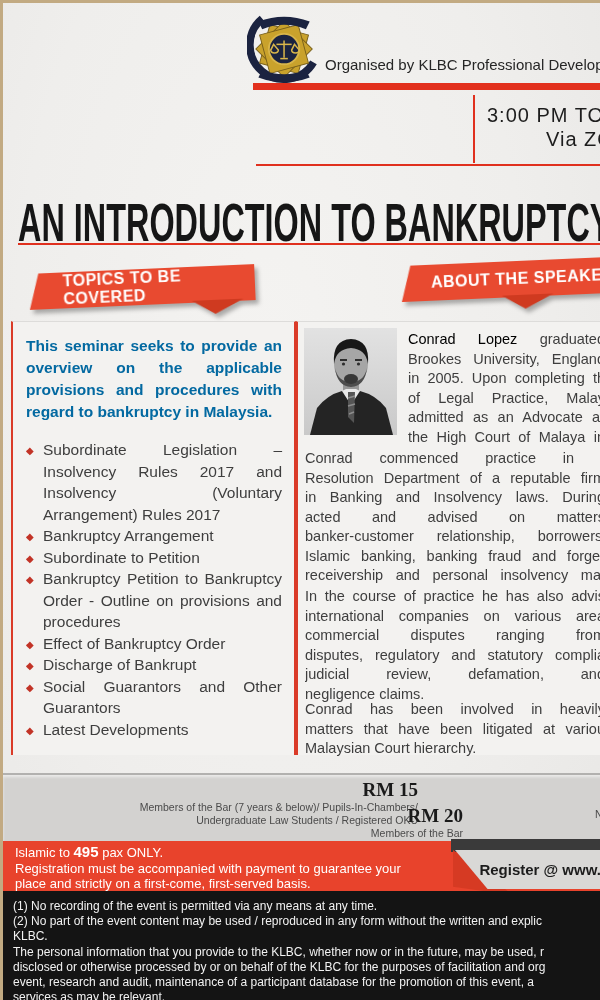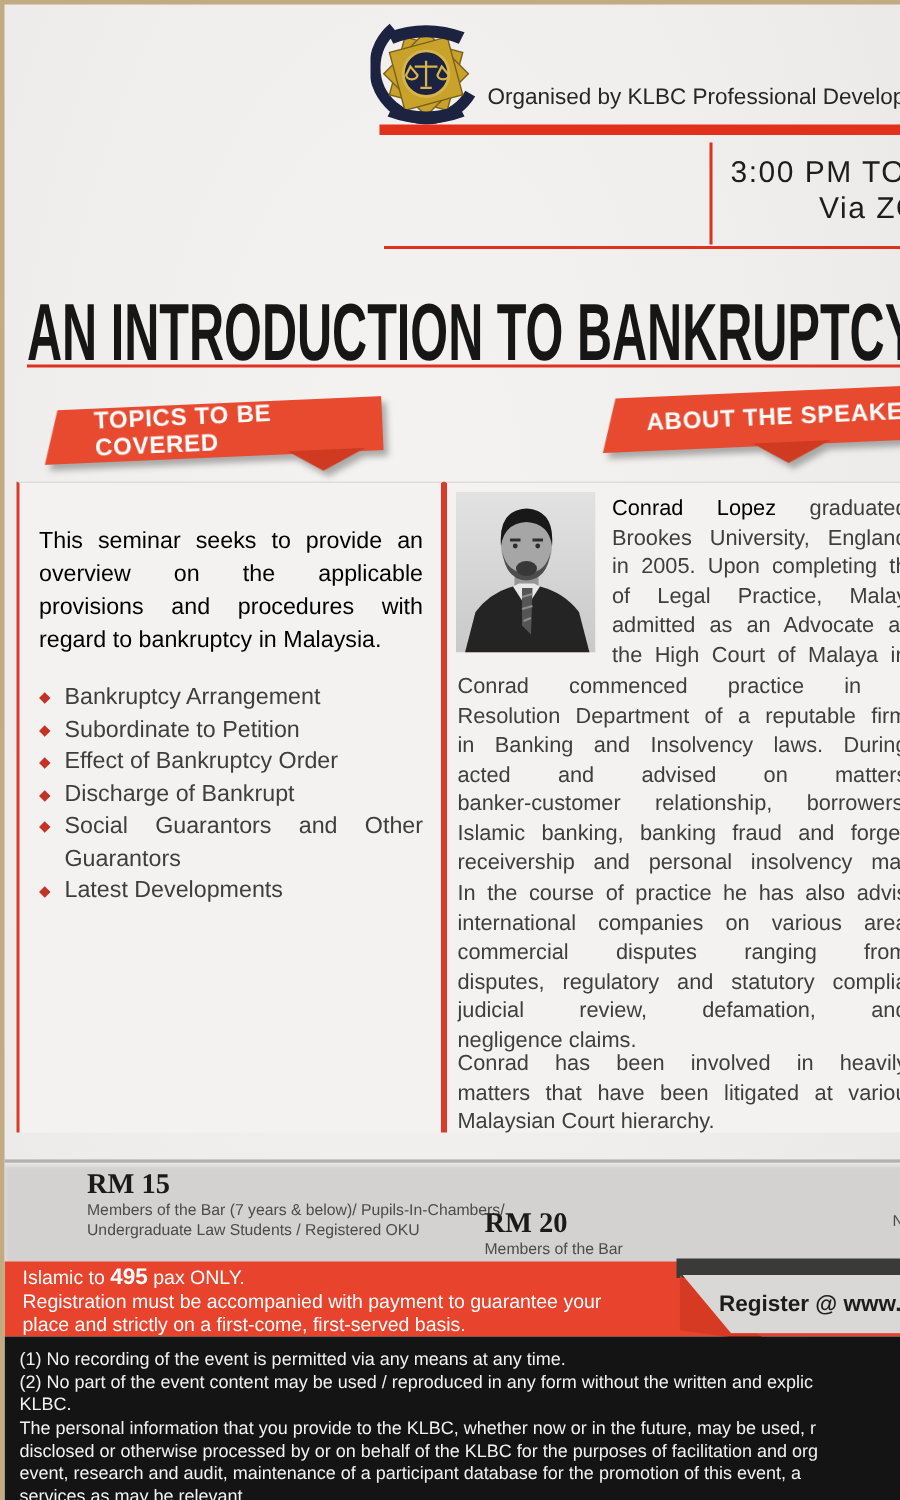--- a/index.html
+++ b/index.html
@@ -38,41 +38,41 @@
   .ribbon-about{left:398px;top:258px;width:232px;transform:rotate(-2.5deg);}
   .ribbon-about .band{padding-left:30px;}
   .ribbon-about .fold{left:100px;}
 
   
   .card{top:318px;height:434px;background:#f3f2f0;border-top:1px solid #dddcda;box-sizing:border-box;}
   .card-left{left:8px;width:285px;border-left:2px solid #da3b28;border-right:2px solid #da3b28;
              padding:13px 12px 0 13px;}
   .card-right{left:293px;width:307px;border-left:2px solid #da3b28;}
 
-  .intro{font-size:15.5px;line-height:22px;text-align:justify;margin:15px 0 16px 0;color:#000000;}
+  .intro{font-size:15.5px;line-height:22px;text-align:justify;margin:0 0 16px 0;color:#0369a1;font-weight:bold;}
   ul.topics{list-style:none;margin:0;padding:0;}
   ul.topics li{position:relative;padding-left:17px;font-size:15.5px;line-height:21.5px;
                text-align:justify;color:#3e3e3e;}
   ul.topics li::before{content:"\25C6";position:absolute;left:0;top:1px;font-size:10px;color:#c23326;}
 
   
   .photo{left:6px;top:6px;width:93px;height:107px;}
   .sline{font-size:14.5px;line-height:19.5px;text-align:justify;text-align-last:justify;color:#3e3e3e;
          overflow:hidden;}
   .sline.last{text-align-last:left;}
   .p1{left:110px;top:8px;width:197px;}
   .p2{left:7px;top:127px;width:300px;}
   .p3{left:7px;top:265px;width:300px;}
   .p4{left:7px;top:378px;width:300px;}
   .bold{font-weight:normal;color:#000000;}
 
   
   .price-band{left:0;top:770px;width:600px;height:68px;background:#d3d2d0;
               border-top:2px solid #b2b1af;box-shadow:inset 0 2px 3px rgba(255,255,255,0.55);}
-  .tier{position:absolute;text-align:left;}
+  .tier{position:absolute;text-align:right;}
   .tier .price{font-family:"Liberation Serif", serif;font-weight:bold;font-size:19px;color:#1a1a1a;}
   .tier .lab{font-size:10.5px;line-height:13px;color:#4b4b4b;}
   .tier1{left:55px;top:4px;width:360px;}
   .tier2{left:320px;top:30px;width:140px;}
   .tier3{left:592px;top:33px;width:60px;text-align:left;}
 
   
   .reg-red{left:0;top:838px;width:600px;height:50px;background:#e8432c;color:#fff;}
   .reg-red .txt{position:absolute;left:12px;top:3px;font-size:13px;line-height:15.5px;white-space:nowrap;}
   .count{font-weight:bold;font-size:15px;margin-top:32px;}
@@ -134,22 +134,24 @@
   <div class="abs ribbon ribbon-about">
     <div class="band">
       <span>ABOUT THE SPEAKER</span>
     </div>
     <div class="fold"></div>
   </div>
 
   <div class="abs card card-left">
     <p class="intro">This seminar seeks to provide an overview on the applicable provisions and procedures with regard to bankruptcy in Malaysia.</p>
     <ul class="topics">
+      <li>Subordinate Legislation – Insolvency Rules 2017 and Insolvency (Voluntary Arrangement) Rules 2017</li>
       <li>Bankruptcy Arrangement</li>
       <li>Subordinate to Petition</li>
+      <li>Bankruptcy Petition to Bankruptcy Order - Outline on provisions and procedures</li>
       <li>Effect of Bankruptcy Order</li>
       <li>Discharge of Bankrupt</li>
       <li>Social Guarantors and Other Guarantors</li>
       <li>Latest Developments</li>
     </ul>
   </div>
 
   <div class="abs card card-right">
     <svg class="abs photo" viewBox="0 0 93 107">
       <defs>

